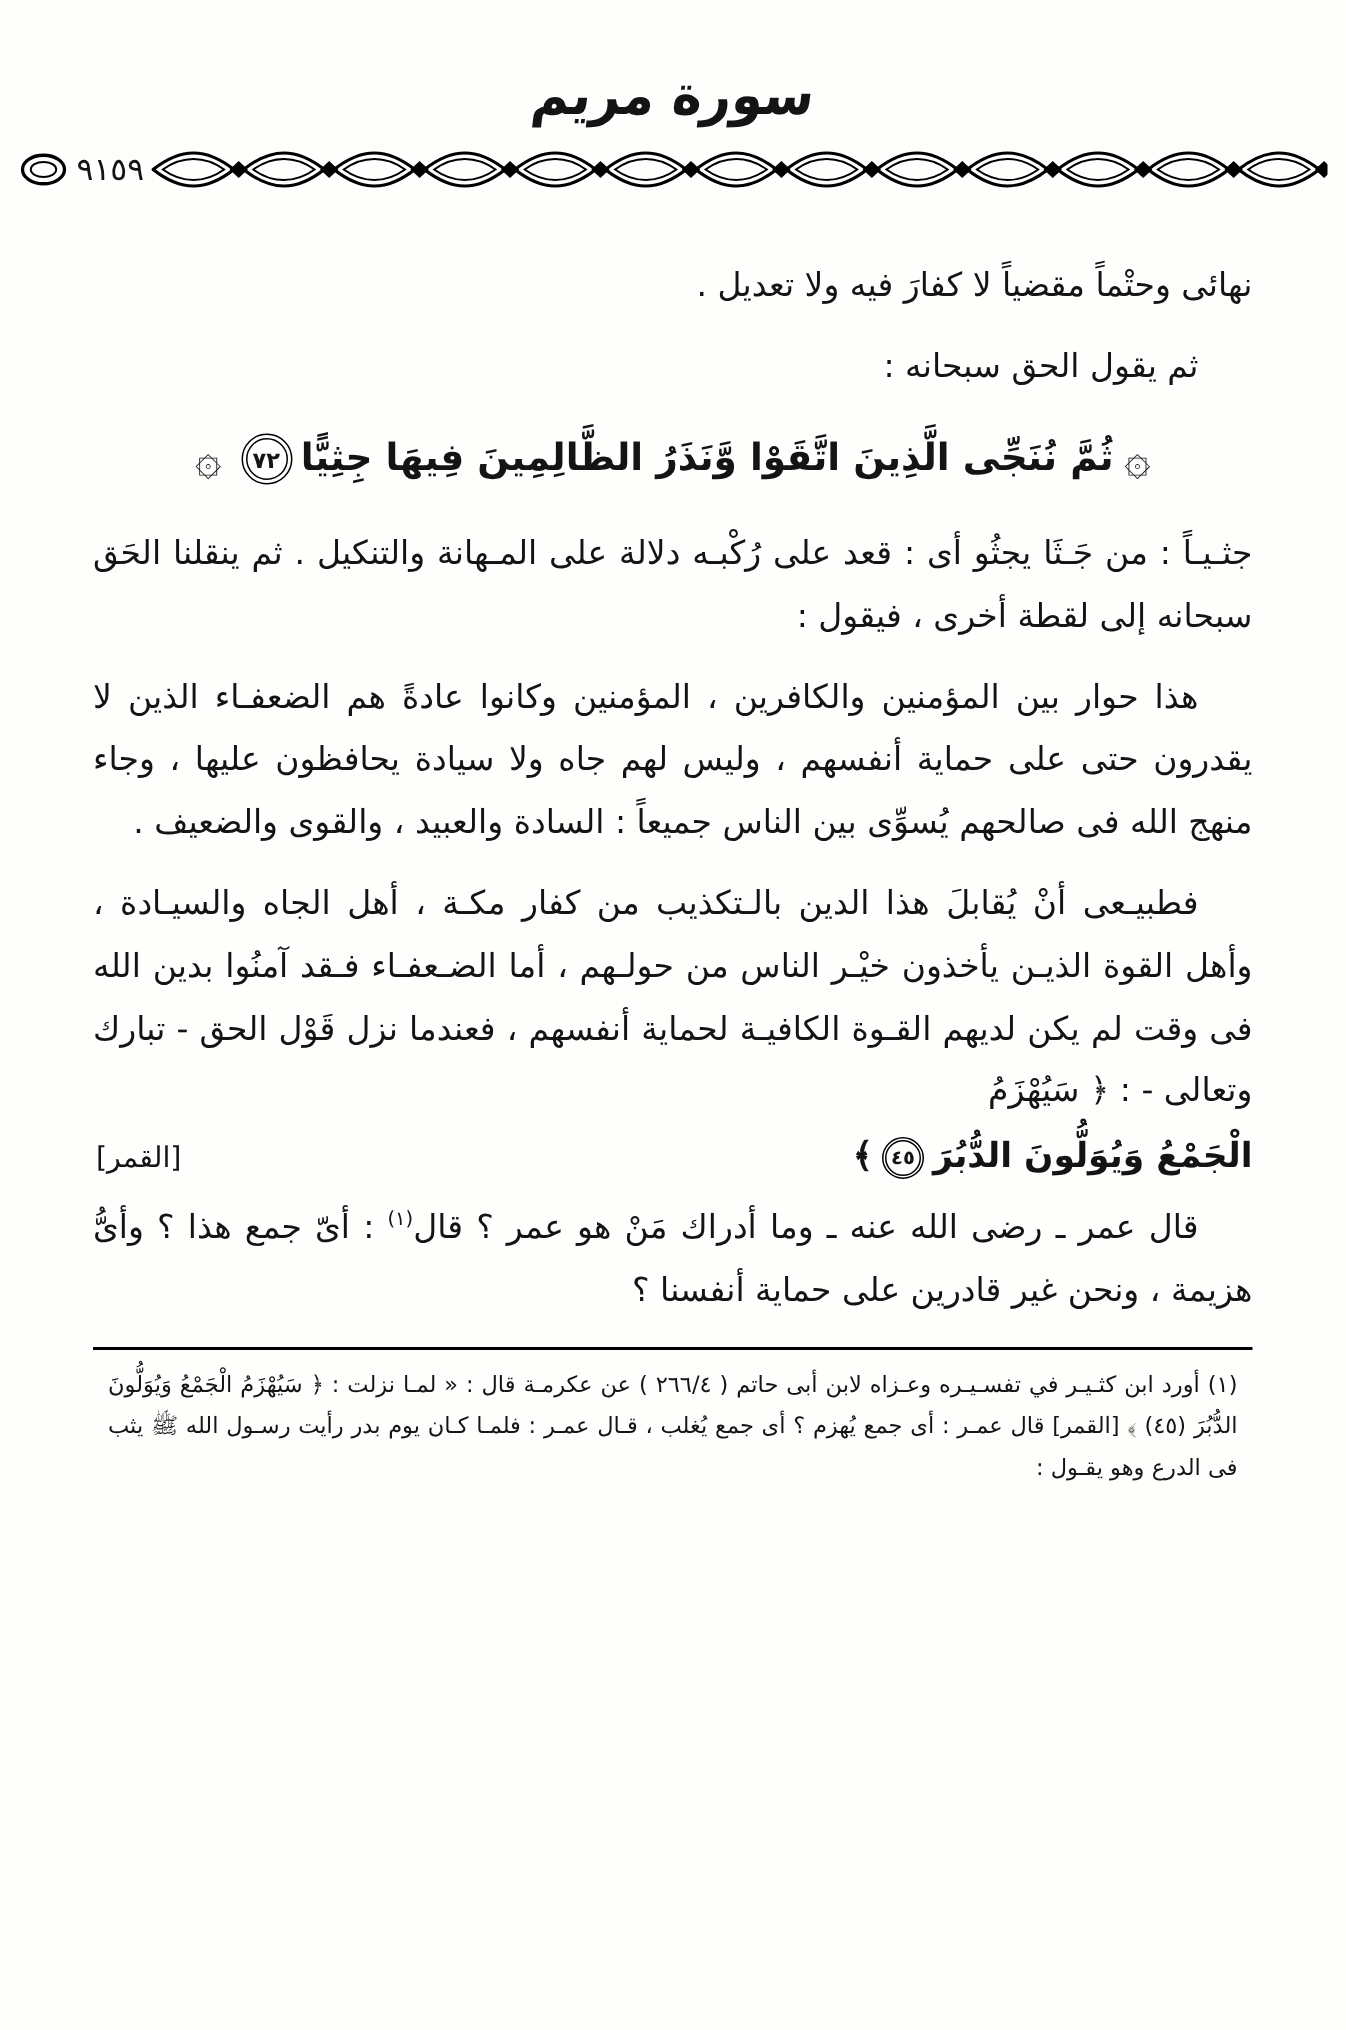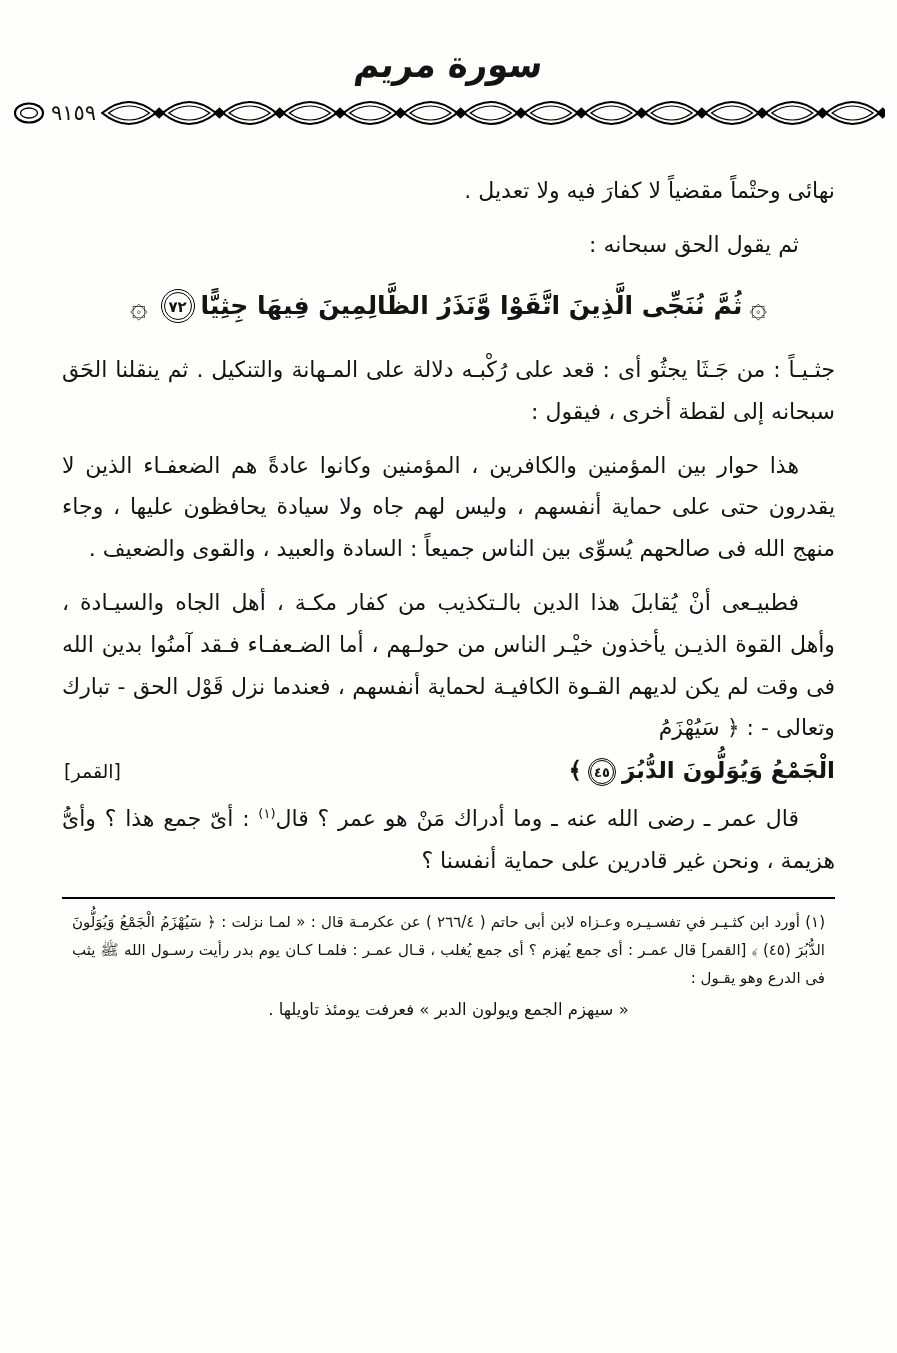--- a/index.html
+++ b/index.html
@@ -117,16 +117,15 @@
       <span class="citation">[القمر]</span>
     </div>
 
     <p class="para indent"><span>قال عمر ـ رضى الله عنه ـ وما أدراك مَنْ هو عمر ؟ قال</span><sup class="fnref">(١)</sup><span> : أىّ جمع هذا ؟ وأىُّ هزيمة ، ونحن غير قادرين على حماية أنفسنا ؟</span></p>
 
   </div>
 
   <div class="fn-divider"></div>
   <div class="footnote">
     <p class="fn-body">(١) أورد ابن كثـيـر في تفسـيـره وعـزاه لابن أبى حاتم ( ٢٦٦/٤ ) عن عكرمـة قال : « لمـا نزلت : ﴿ سَيُهْزَمُ الْجَمْعُ وَيُوَلُّونَ الدُّبُرَ (٤٥) ﴾ [القمر] قال عمـر : أى جمع يُهزم ؟ أى جمع يُغلب ، قـال عمـر : فلمـا كـان يوم بدر رأيت رسـول الله ﷺ يثب فى الدرع وهو يقـول :</p>
-    <p class="fn-last">« سيهزم الجمع ويولون الدبر » فعرفت يومئذ تاويلها .</p>
   </div>
 
 </div>
 
 </body></html>

